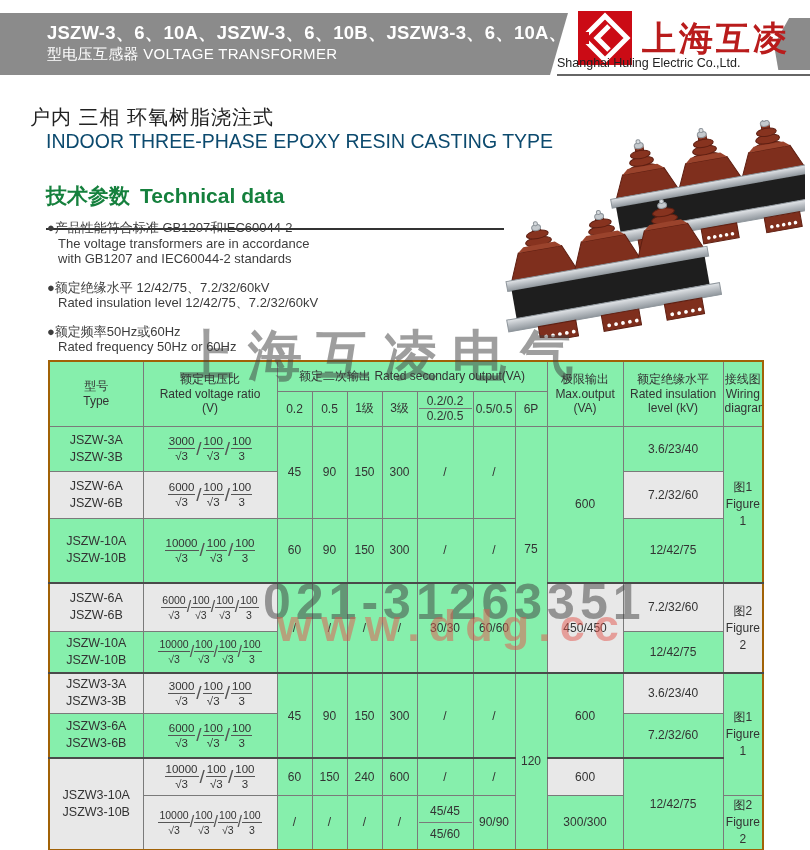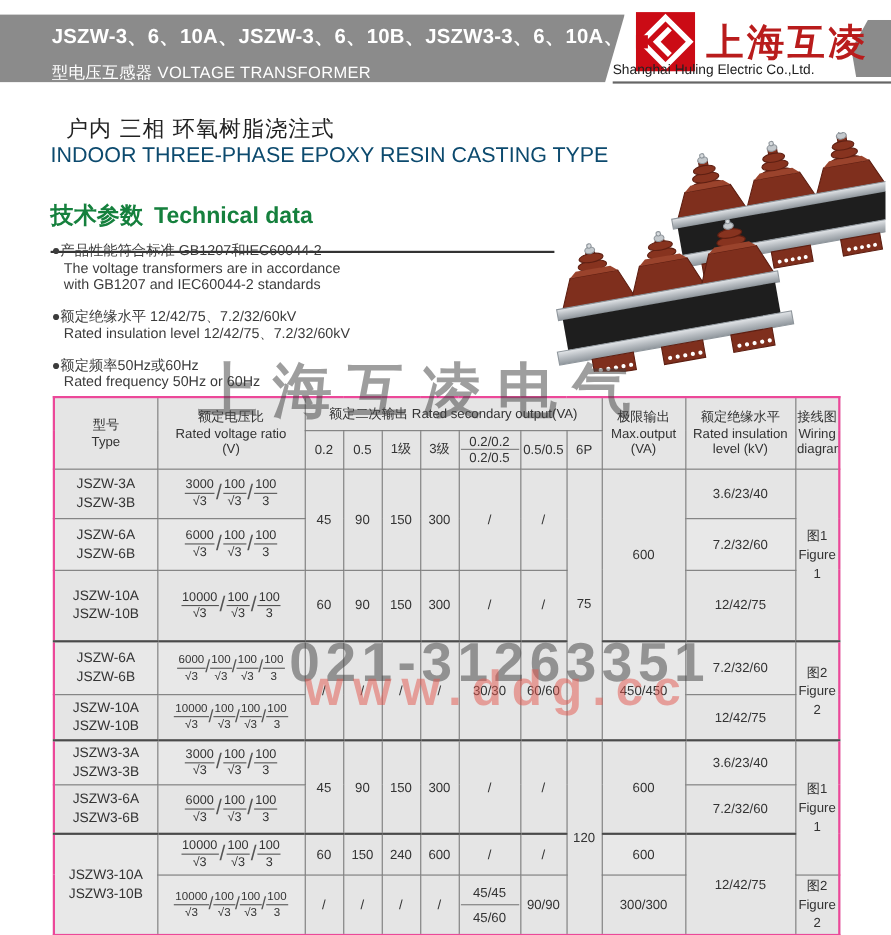--- a/index.html
+++ b/index.html
@@ -2,32 +2,32 @@
 <html><head>
 <meta charset="utf-8">
 <style>
   html,body{margin:0;padding:0;background:#fff;}
   body{width:810px;height:850px;position:relative;font-family:"Liberation Sans","DejaVu Sans",sans-serif;color:#333;overflow:hidden;}
 
   
   .banner{position:absolute;left:0;top:13px;width:568px;height:62px;background:#8b8b8b;
           clip-path:polygon(0 0,100% 0,calc(100% - 18px) 100%,0 100%);color:#fff;}
   .banner-models{margin:7px 0 0 47px;font-size:18.5px;font-weight:bold;letter-spacing:.2px;white-space:nowrap;}
-  .banner-sub{margin:12px 0 0 47px;font-size:15px;letter-spacing:.3px;white-space:nowrap;}
+  .banner-sub{margin:0 0 0 47px;font-size:15px;letter-spacing:.3px;white-space:nowrap;}
 
   .corner-tab{position:absolute;right:0;top:18px;width:36px;height:52px;background:#8b8b8b;
               clip-path:polygon(42% 0,100% 0,100% 100%,12% 100%,0 52%);}
 
   .logo-mark{position:absolute;left:578px;top:11px;width:54px;height:54px;}
   .logo-cn{position:absolute;left:642px;top:16px;font-size:34px;font-weight:600;color:#b91c1c;letter-spacing:3px;white-space:nowrap;}
   .logo-en{position:absolute;left:557px;top:56px;width:253px;font-size:12.5px;color:#222;
            border-bottom:2px solid #666;padding-bottom:4px;white-space:nowrap;}
 
   
-  .title-cn{position:absolute;left:60px;top:104px;font-size:20px;color:#222;letter-spacing:1px;}
+  .title-cn{position:absolute;left:30px;top:104px;font-size:20px;color:#222;letter-spacing:1px;}
   .title-en{position:absolute;left:46px;top:130px;font-size:19.5px;color:#0c4a6e;}
   .section-head{position:absolute;left:46px;top:182px;width:458px;border-bottom:2px solid #333;padding-bottom:18px;font-size:21px;color:#15803d;font-weight:bold;}
   .section-head .en{margin-left:10px;}
 
   
   .features{position:absolute;left:47px;top:220px;width:370px;}
   .feature{margin-bottom:13px;}
   .feature div{font-size:13px;line-height:15.5px;color:#3c3c3c;}
   .feature div.en{padding-left:11px;}
 
@@ -35,21 +35,21 @@
   .photo{position:absolute;left:500px;top:120px;}
 
   
   .wm{position:absolute;font-weight:bold;opacity:.5;pointer-events:none;z-index:6;white-space:nowrap;}
   .wm1{left:180px;top:320px;font-size:54px;letter-spacing:14px;}
   .wm2{left:263px;top:573px;font-size:50px;letter-spacing:5px;}
   .wm3{left:277px;top:600px;font-size:45px;letter-spacing:9px;}
 
   
   table.spec{position:absolute;left:48px;top:360px;width:714px;border-collapse:collapse;table-layout:fixed;
-             background:#e5e5e5;border:2px solid #ec4899;}
+             background:#86efac;border:2px solid #a16207;}
   .spec th,.spec td{border:1px solid #7a7a7a;text-align:center;vertical-align:middle;
                     font-weight:normal;font-size:12px;color:#333;padding:1px;overflow:hidden;}
   .spec th div{line-height:14.5px;}
   .spec .sh{background:#e8e8e8;}
   .spec .gbb{border-bottom:2px solid #4a4a4a;}
   .model div{line-height:17px;font-size:12.5px;white-space:nowrap;}
   .fig div{line-height:17px;}
   .frac{display:inline-block;vertical-align:middle;font-size:11.5px;line-height:12px;}
   .frac .fn{display:block;border-bottom:1px solid #555;padding:0 1px 1px;}
   .frac .fd{display:block;padding-top:1px;}

